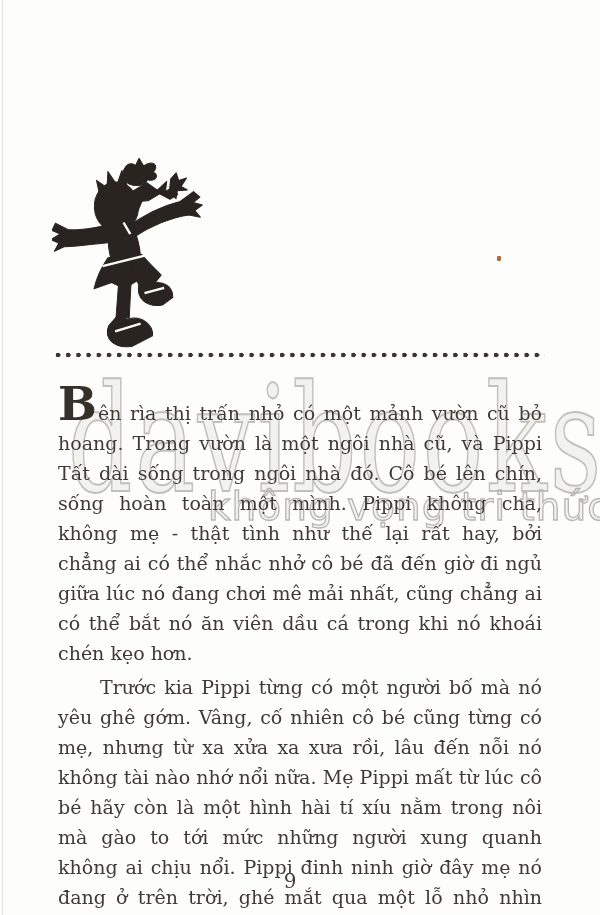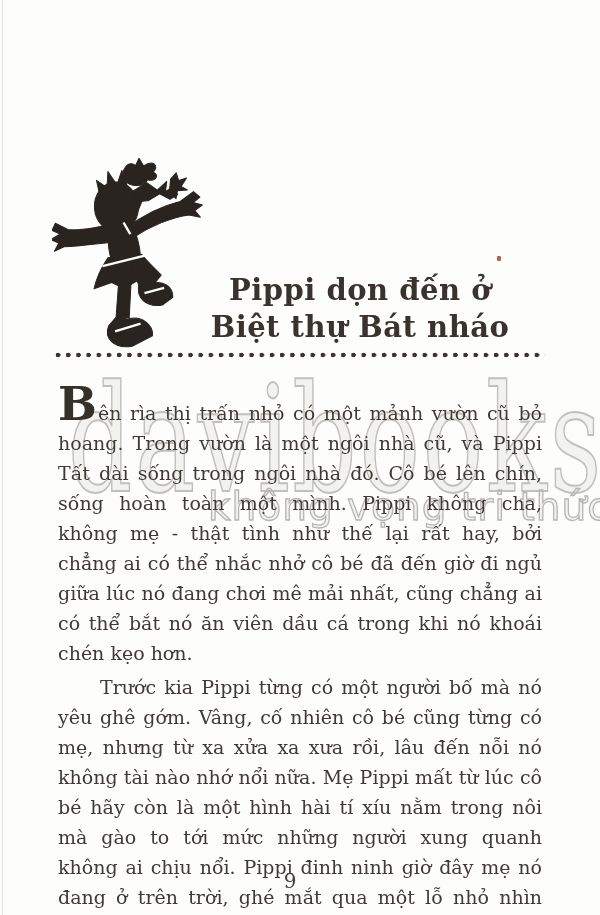--- a/index.html
+++ b/index.html
@@ -132,24 +132,20 @@
 
       <g stroke="#fdfdfb" stroke-width="2.4" fill="none" transform="rotate(-4 80 100)">
         <path d="M50,106 L96,98"></path>
         <path d="M90,136 L110,132"></path>
         <path d="M58,172 L84,166"></path>
         <path d="M74,64 L80,76"></path>
       </g>
     </svg>
   </div>
 
-  <div class="title-block">
-    <div class="title-line1">Pippi dọn đến ở</div>
-    <div class="title-line2">Biệt thự Bát nháo</div>
-  </div>
 
   <div class="dots"></div>
 
   <div class="body-text">
     <p><span class="dropcap">B</span><span>ên rìa thị trấn nhỏ có một mảnh vườn cũ bỏ hoang. Trong vườn là một ngôi nhà cũ, và Pippi Tất dài sống trong ngôi nhà đó. Cô bé lên chín, sống hoàn toàn một mình. Pippi không cha, không mẹ - thật tình như thế lại rất hay, bởi chẳng ai có thể nhắc nhở cô bé đã đến giờ đi ngủ giữa lúc nó đang chơi mê mải nhất, cũng chẳng ai có thể bắt nó ăn viên dầu cá trong khi nó khoái chén kẹo hơn.</span></p>
     <p class="para2">Trước kia Pippi từng có một người bố mà nó yêu ghê gớm. Vâng, cố nhiên cô bé cũng từng có mẹ, nhưng từ xa xửa xa xưa rồi, lâu đến nỗi nó không tài nào nhớ nổi nữa. Mẹ Pippi mất từ lúc cô bé hãy còn là một hình hài tí xíu nằm trong nôi mà gào to tới mức những người xung quanh không ai chịu nổi. Pippi đinh ninh giờ đây mẹ nó đang ở trên trời, ghé mắt qua một lỗ nhỏ nhìn xuống con gái mình. Nó thường ngửa cổ vẫy mẹ, và kêu lên:</p>
   </div>
 
   <div class="wm-main">davibooks</div>
   <div class="wm-tagline">không vọng tri thức</div>

